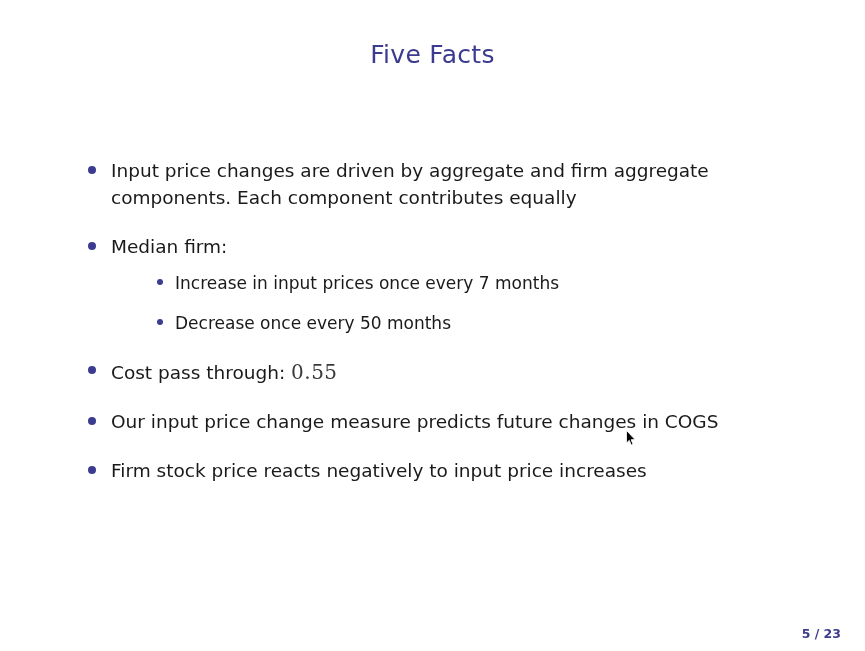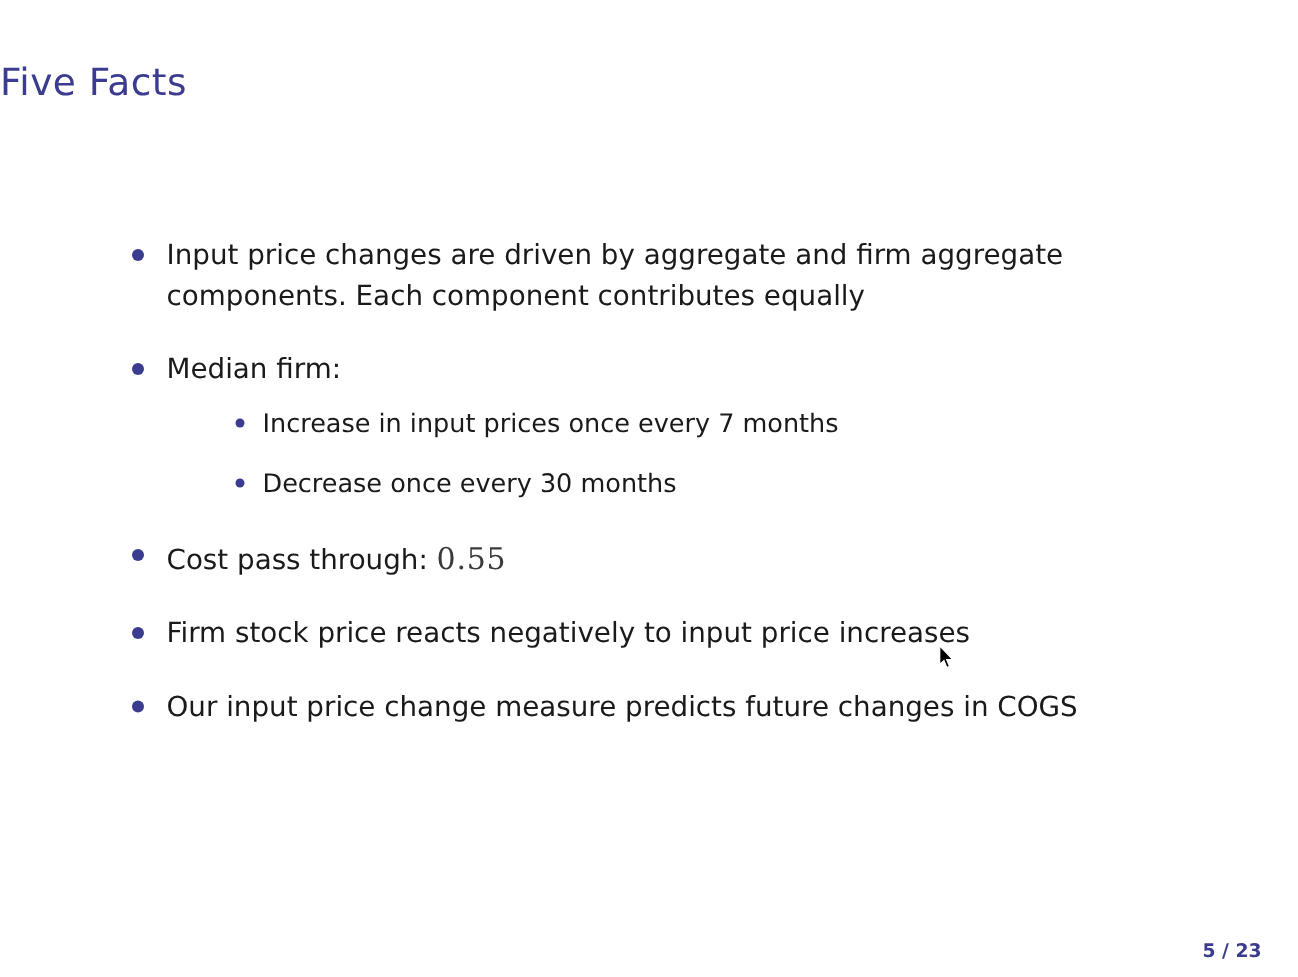--- a/index.html
+++ b/index.html
@@ -17,20 +17,21 @@
     position: relative;
     width: 865px;
     height: 651px;
     background: #ffffff;
   }
   .slide-title {
     position: absolute;
     top: 40px;
     left: 0;
     width: 865px;
+    text-align: center;
     color: #3b3b8f;
     font-size: 25px;
     font-family: "DejaVu Sans", sans-serif;
     letter-spacing: 0.3px;
   }
   .content {
     position: absolute;
     top: 158px;
     left: 86px;
     width: 740px;
@@ -128,39 +129,39 @@
       <li>
         <span class="bullet"></span>
         <span>Median firm:</span>
         <ul class="level2">
           <li>
             <span class="bullet"></span>
             <span>Increase in input prices once every 7 months</span>
           </li>
           <li>
             <span class="bullet"></span>
-            <span>Decrease once every 30 months</span>
+            <span>Decrease once every 50 months</span>
           </li>
         </ul>
       </li>
 
       <li>
         <span class="bullet"></span>
         <span class="inline-text">Cost pass through:</span>
         <span class="math">0.55</span>
       </li>
 
       <li>
         <span class="bullet"></span>
-        <span>Firm stock price reacts negatively to input price increases</span>
+        <span>Our input price change measure predicts future changes in COGS</span>
       </li>
 
       <li>
         <span class="bullet"></span>
-        <span>Our input price change measure predicts future changes in COGS</span>
+        <span>Firm stock price reacts negatively to input price increases</span>
       </li>
 
     </ul>
   </div>
 
   <div class="page-number">5 / 23</div>
 
   <div class="cursor">
     <svg width="11" height="17" viewBox="0 0 11 17">
       <path d="M0.5 0.5 L0.5 13 L3.3 10.3 L5.2 15 L7 14.2 L5.1 9.7 L9 9.6 Z" fill="#000000" stroke="#ffffff" stroke-width="0.8"></path>

